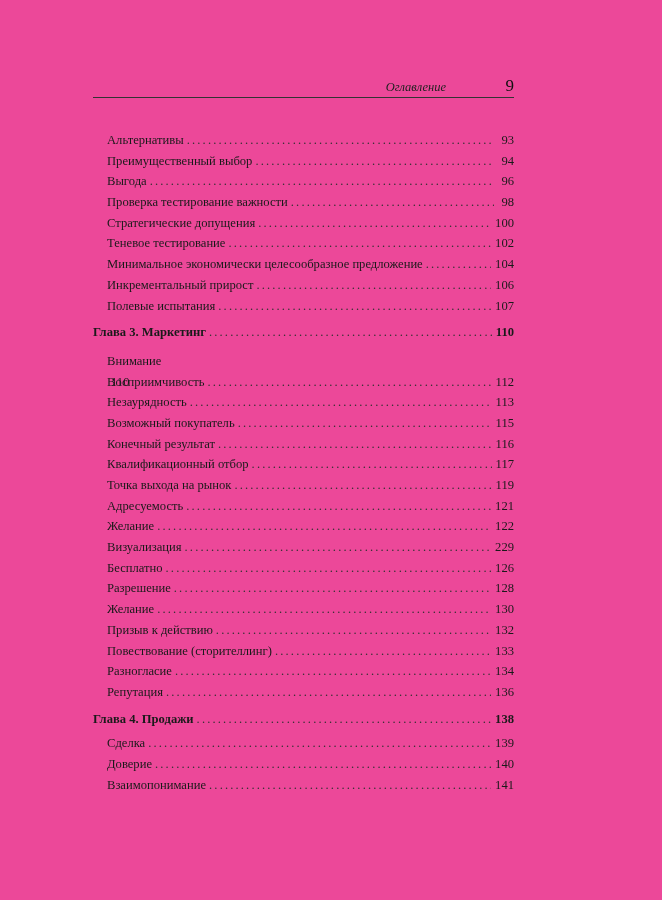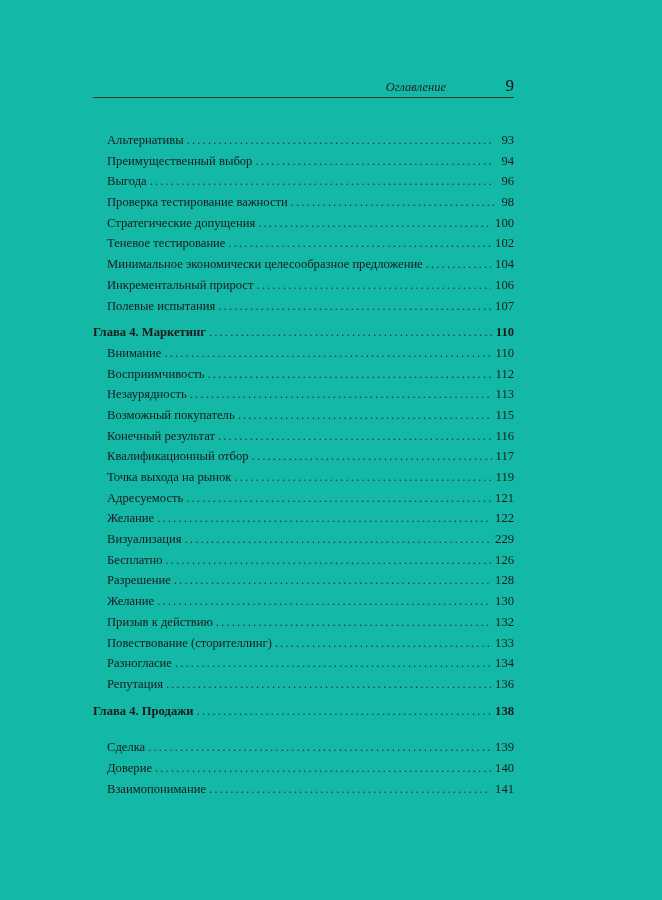--- a/index.html
+++ b/index.html
@@ -1,18 +1,18 @@
 <!DOCTYPE html>
 <html><head>
 <meta charset="utf-8">
 <style>
   html, body { margin: 0; padding: 0; background: #ffffff; }
   body { width: 662px; height: 900px; position: relative; overflow: hidden;
          font-family: "DejaVu Serif", "Liberation Serif", serif; color: #1a1a1a; }
-  .page { position: absolute; left: 0; top: 0; width: 662px; height: 900px; background: #14b8a6; }
+  .page { position: absolute; left: 0; top: 0; width: 662px; height: 900px; background: #ec4899; }
   .running-head { position: absolute; left: 93px; top: 76px; width: 421px; height: 20px; }
   .running-title { position: absolute; right: 68px; top: 4px; font-style: italic;
                    font-family: "Liberation Serif", serif; font-size: 12.5px; color: #222; }
   .page-num { position: absolute; right: 0; top: 0; font-family: "Liberation Serif", serif;
               font-size: 17px; color: #111; }
   .rule { position: absolute; left: 93px; top: 97px; width: 421px; height: 1px; background: #333; }
   .toc { position: absolute; left: 93px; top: 130px; width: 421px; }
   .row { position: relative; height: 20.7px; display: flex; align-items: baseline;
          font-family: "Liberation Serif", serif; font-size: 12.6px; line-height: 20.7px; }
   .row.sub { padding-left: 14px; }
@@ -73,25 +73,25 @@
         <span class="title">Инкрементальный прирост</span>
         <span class="dots"></span>
         <span class="pg">106</span>
       </div>
       <div class="row sub">
         <span class="title">Полевые испытания</span>
         <span class="dots"></span>
         <span class="pg">107</span>
       </div>
       <div class="row chapter">
-        <span class="title">Глава 4. Маркетинг</span>
+        <span class="title">Глава 3. Маркетинг</span>
         <span class="dots"></span>
         <span class="pg">110</span>
       </div>
-      <div class="row sub" style="margin-top: 0px;">
+      <div class="row sub" style="margin-top: 8px; flex-direction: column;">
         <span class="title">Внимание</span>
         <span class="dots"></span>
         <span class="pg">110</span>
       </div>
       <div class="row sub">
         <span class="title">Восприимчивость</span>
         <span class="dots"></span>
         <span class="pg">112</span>
       </div>
       <div class="row sub">
@@ -167,21 +167,21 @@
       <div class="row sub">
         <span class="title">Репутация</span>
         <span class="dots"></span>
         <span class="pg">136</span>
       </div>
       <div class="row chapter">
         <span class="title">Глава 4. Продажи</span>
         <span class="dots"></span>
         <span class="pg">138</span>
       </div>
-      <div class="row sub" style="margin-top: 16px;">
+      <div class="row sub" style="margin-top: 4px;">
         <span class="title">Сделка</span>
         <span class="dots"></span>
         <span class="pg">139</span>
       </div>
       <div class="row sub">
         <span class="title">Доверие</span>
         <span class="dots"></span>
         <span class="pg">140</span>
       </div>
       <div class="row sub">

